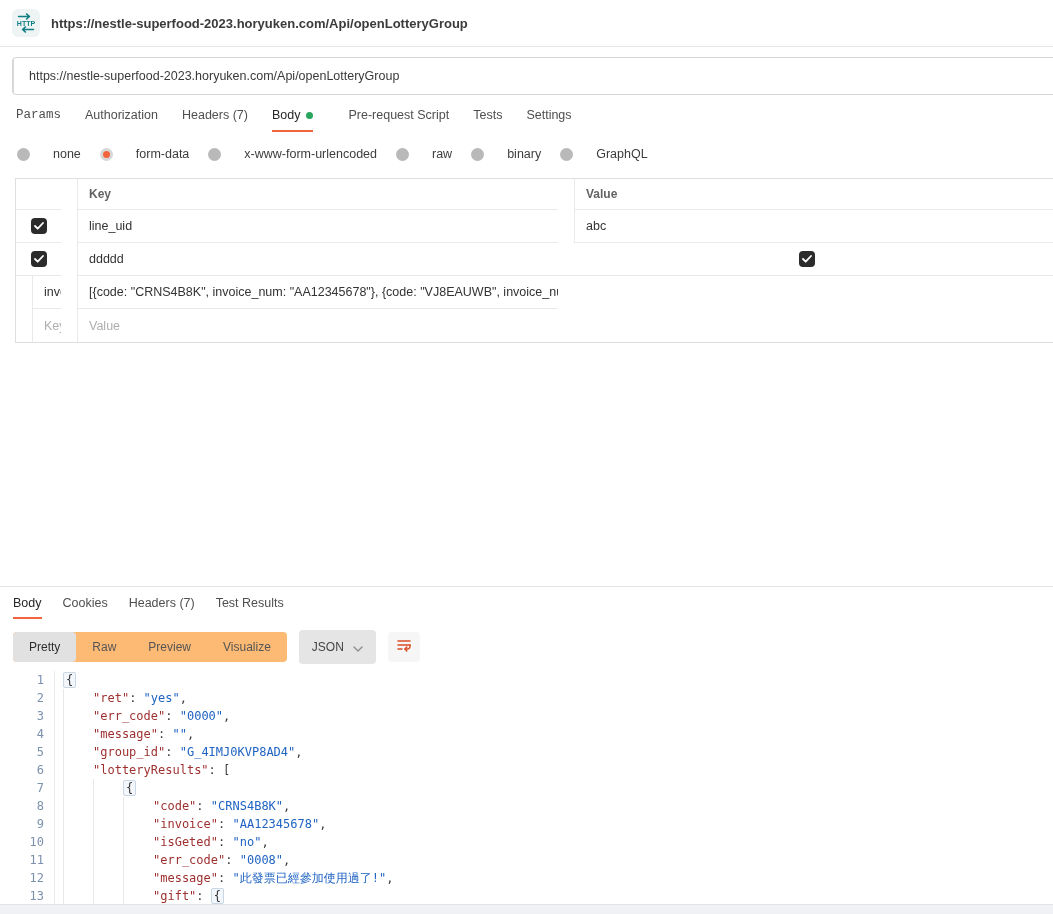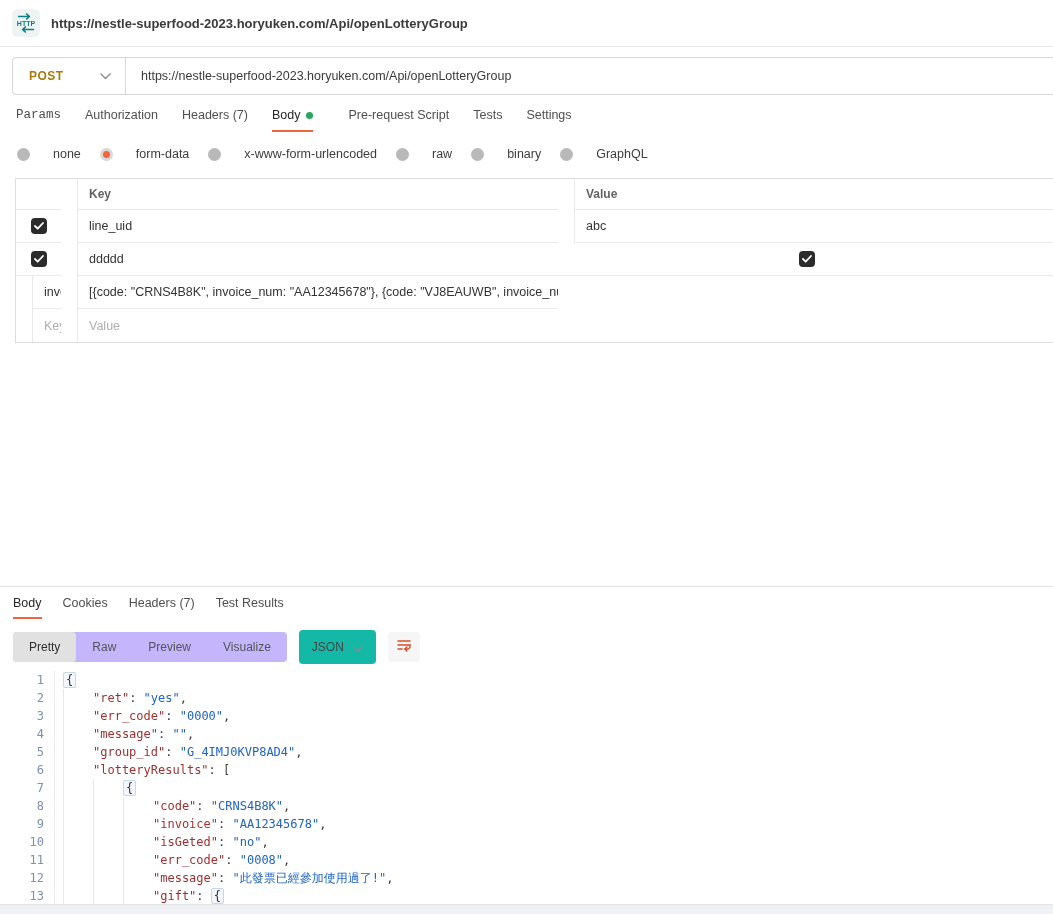--- a/index.html
+++ b/index.html
@@ -58,24 +58,24 @@
   .midspacer { height: 243px; }
 
   
   .resp { border-top: 1px solid #e3e3e3; }
   .resp-tabs { display: flex; gap: 21px; padding-left: 13px; padding-top: 9px; }
   .resp-tab { font-size: 12.5px; color: #4f4f4f; padding-bottom: 7px;
     border-bottom: 2px solid transparent; cursor: pointer; }
   .resp-tab.active { color: #262626; border-bottom-color: var(--accent, #f2643d); }
 
   .resp-toolbar { display: flex; align-items: center; gap: 12px; margin: 11px 0 0 13px; }
-  .seg-group { display: flex; background: #c4b5fd; border-radius: 4px; padding: 0; }
+  .seg-group { display: flex; background: #fdba74; border-radius: 4px; padding: 0; }
   .seg { font-size: 12px; color: #555; padding: 8px 16px; border-radius: 4px; cursor: pointer; }
   .seg.selected { background: #e1e1e1; color: #2e2e2e; }
-  .lang-select { display: flex; align-items: center; gap: 9px; background: #14b8a6;
+  .lang-select { display: flex; align-items: center; gap: 9px; background: #e5e5e5;
     border-radius: 4px; padding: 8px 13px; cursor: pointer; }
   .lang-label { font-size: 12px; color: #444; }
   .wrap-btn { width: 32px; height: 30px; background: #f6f6f6; border-radius: 4px;
     display: flex; align-items: center; justify-content: center; cursor: pointer; }
 
   
   .code { margin-top: 7px; font-family: "DejaVu Sans Mono", monospace; font-size: 12px;
     line-height: 18px; }
   .cl { display: flex; height: 18px; }
   .ln { width: 44px; flex: none; text-align: right; color: var(--line-number, #7b91ad);
@@ -102,28 +102,20 @@
     <svg width="22" height="22" viewBox="0 0 22 22">
       <path d="M3.5 4.5 h11 m-3 -2.6 l3 2.6 -3 2.6" fill="none" stroke="#0f7e82" stroke-width="1.4" stroke-linecap="round" stroke-linejoin="round"></path>
       <text x="11" y="14" text-anchor="middle" font-family="Liberation Sans, sans-serif" font-size="7" font-weight="bold" fill="#0f7e82">HTTP</text>
       <path d="M18.5 17.5 h-11 m3 -2.6 l-3 2.6 3 2.6" fill="none" stroke="#0f7e82" stroke-width="1.4" stroke-linecap="round" stroke-linejoin="round"></path>
     </svg>
   </div>
   <div class="topbar-title">https://nestle-superfood-2023.horyuken.com/Api/openLotteryGroup</div>
 </div>
 
 <div class="urlrow">
-  <div class="method-seg">
-    <span class="method-label">POST</span>
-    <span class="method-chev">
-      <svg width="11" height="7" viewBox="0 0 11 7">
-          <path d="M1 1 l4.5 4.5 L10 1" fill="none" stroke="#8b8b8b" stroke-width="1.4" stroke-linecap="round" stroke-linejoin="round"></path>
-        </svg>
-    </span>
-  </div>
   <div class="url-sep"></div>
   <div class="url-text">https://nestle-superfood-2023.horyuken.com/Api/openLotteryGroup</div>
 </div>
 
 <div class="req-tabs">
     <div class="tab">
       <div style="display: inline; font-family: Liberation Mono, monospace;">Params</div>
     </div>
     <div class="tab">
       <div style="display: inline;">Authorization</div>

